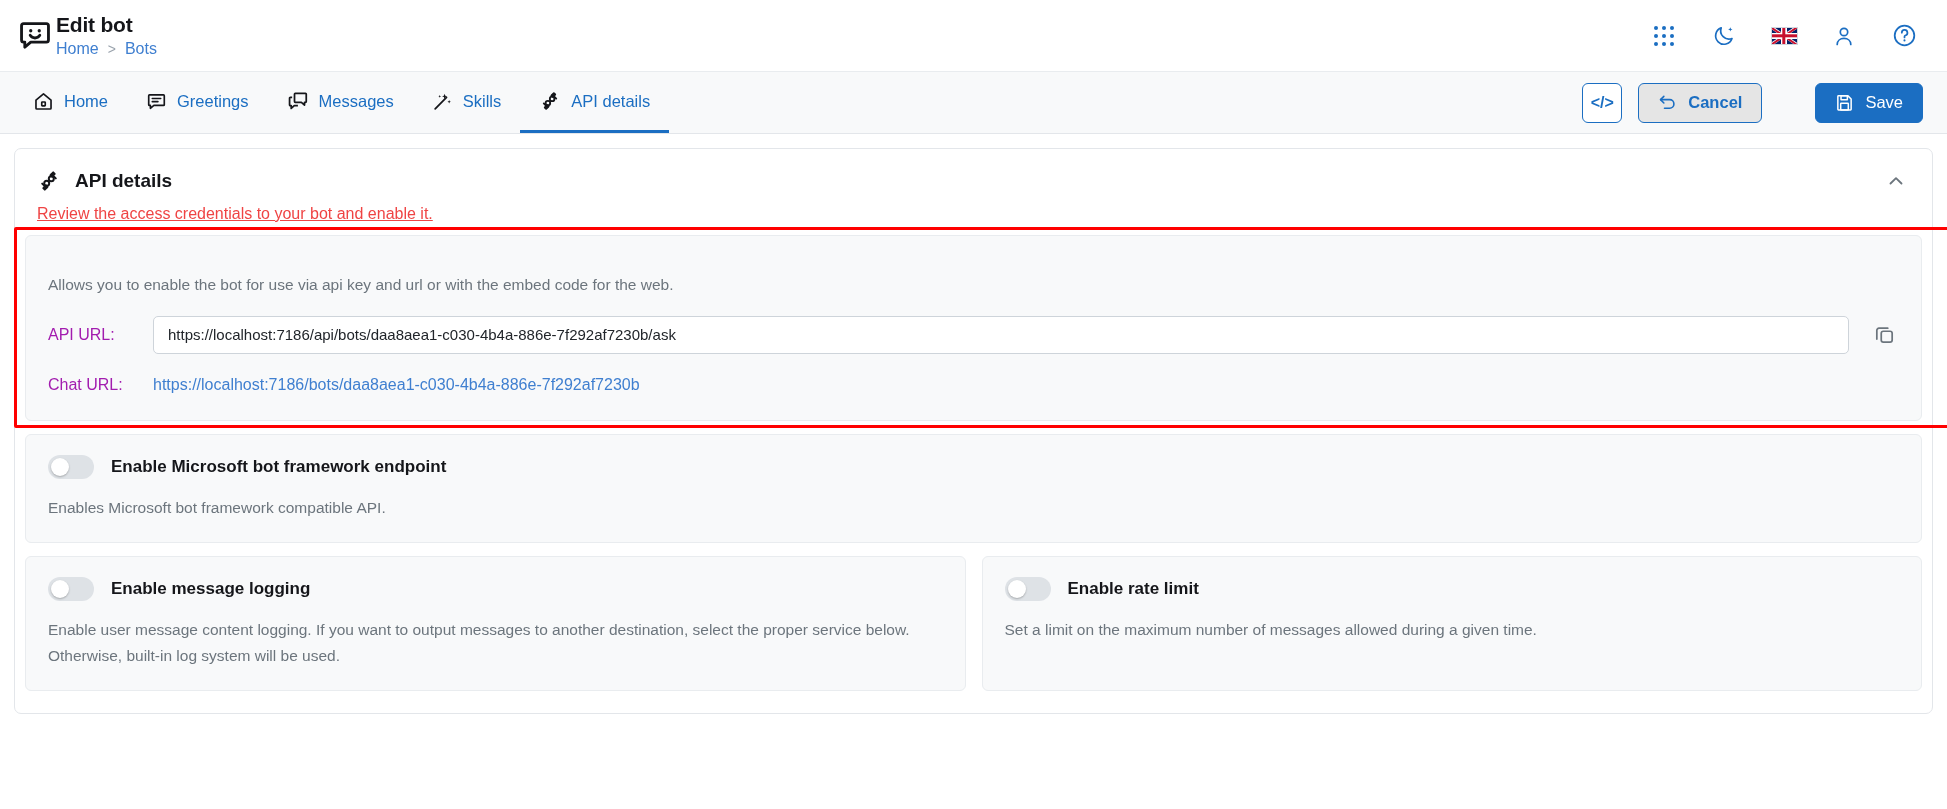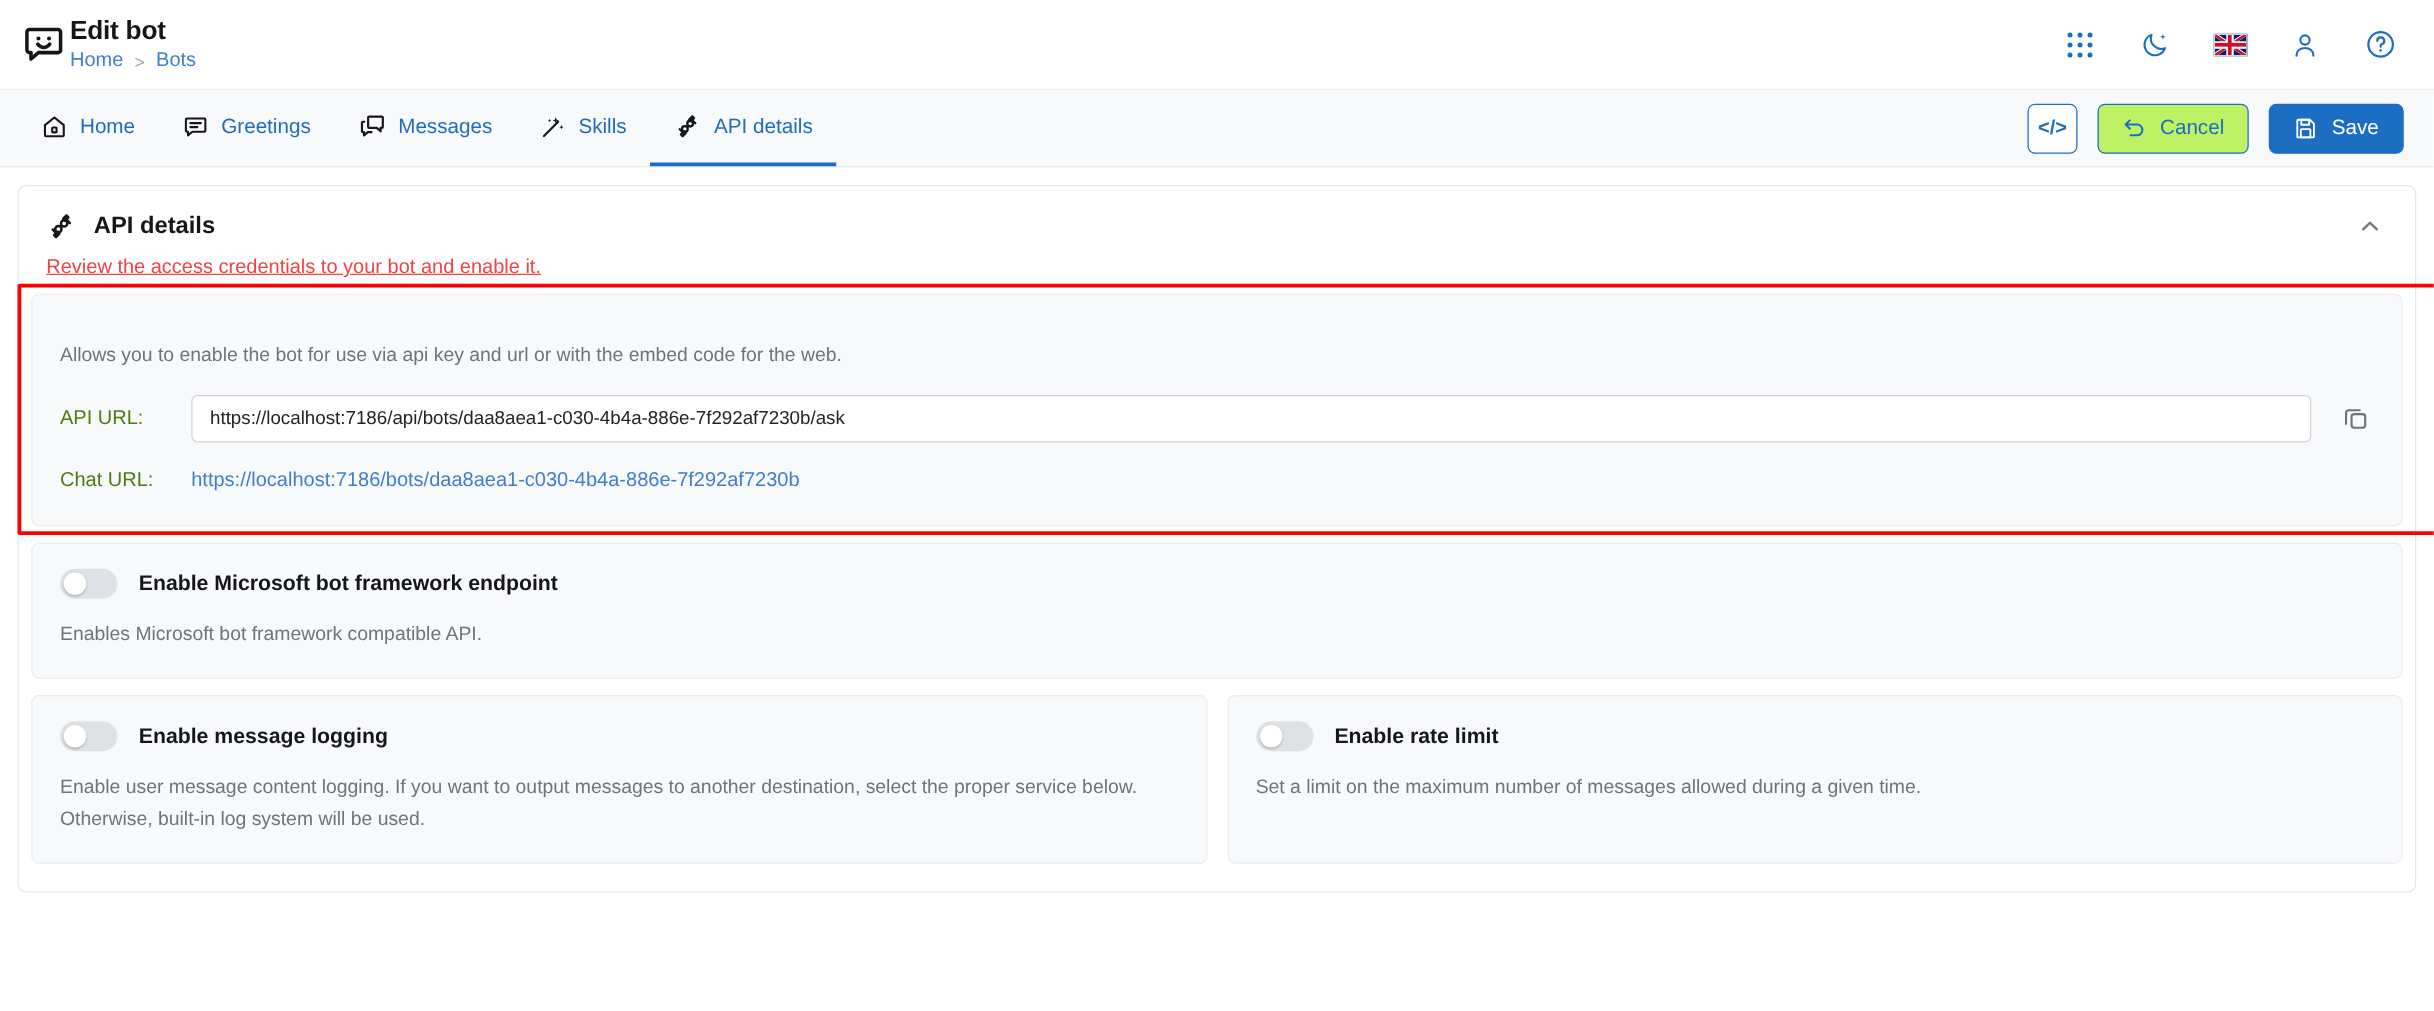--- a/index.html
+++ b/index.html
@@ -82,22 +82,22 @@
   .tab-actions { display: flex; align-items: center; gap: 16px; }
   .btn {
     display: flex; align-items: center; gap: 11px;
     height: 40px; border-radius: 6px; cursor: pointer;
     font-size: 16.5px; padding: 0 19px;
   }
   .btn-icononly {
     width: 40px; padding: 0; justify-content: center;
     border: 1px solid #1b6ec2; color: #1b6ec2; background: #fff;
   }
-  .btn-outline { border: 1px solid #1b6ec2; color: #1b6ec2; background: #bef264; }
-  .btn-primary { border: 1px solid #1b6ec2; background: #1b6ec2; color: #fff; }
+  .btn-outline { border: 1px solid #1b6ec2; color: #1b6ec2; background: #e5e5e5; font-weight: bold; }
+  .btn-primary { border: 1px solid #1b6ec2; background: #1b6ec2; color: #fff; margin-left: 37px; }
 
   
   .page { padding: 14px 14px 0 14px; background:#fff; }
   .panel {
     border: 1px solid #e3e6ea;
     border-radius: 7px;
     background: #ffffff;
     padding: 0;
   }
   .panel-head {
@@ -146,21 +146,21 @@
     background: #ffffff;
     box-shadow: 0 1px 2px rgba(0,0,0,.25);
     transition: left .15s;
   }
   .switch.on .knob { left: 25px; }
   .toggle-label { font-size: 17px; font-weight: bold; color: #15161a; }
 
   .card-desc { font-size: 15.5px; color: #6c757d; margin-top: 16px; line-height: 1.65; }
 
   .field-row { display: flex; align-items: center; margin-top: 18px; }
-  .field-label { width: 105px; font-size: 16px; color: #4d7c0f; flex: none; }
+  .field-label { width: 105px; font-size: 16px; color: #a21caf; flex: none; }
   .field-input {
     flex: 1;
     height: 38px;
     border: 1px solid #ced4da;
     border-radius: 5px;
     background: #ffffff;
     padding: 0 14px;
     font-size: 15px;
     color: #21252a;
     font-family: "Liberation Sans", sans-serif;

